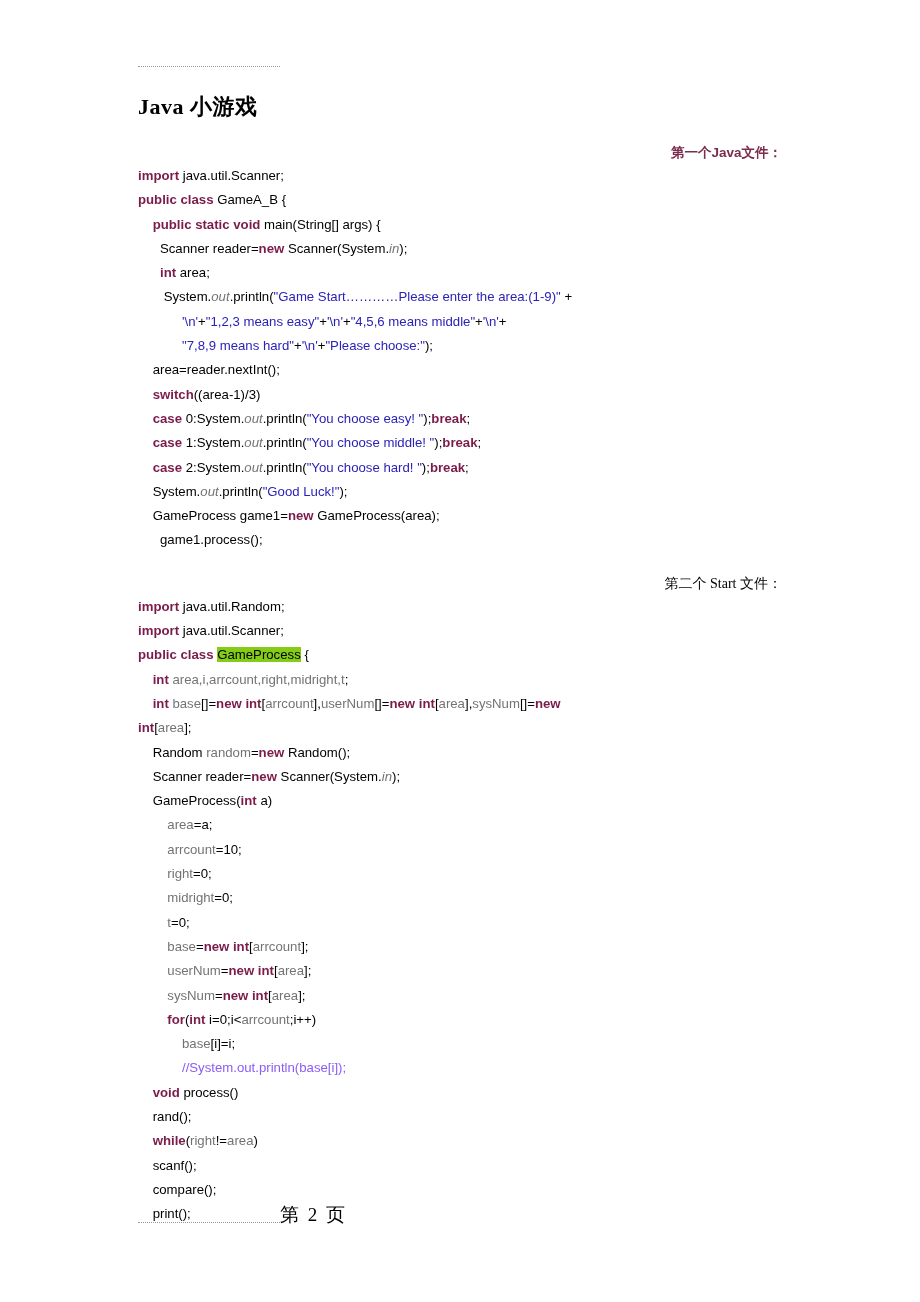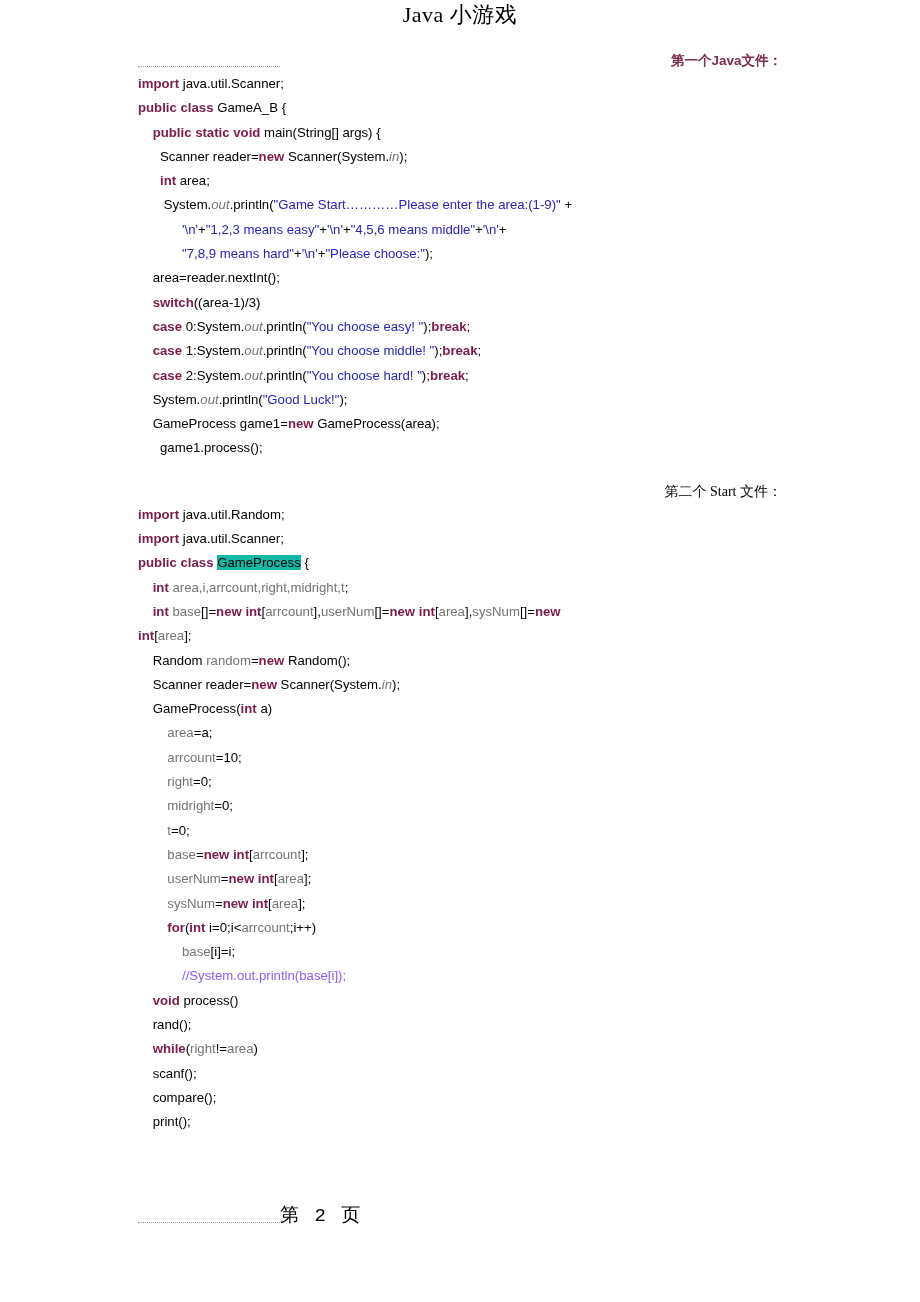--- a/index.html
+++ b/index.html
@@ -23,25 +23,25 @@
   }
   .top-rule {
     position: absolute;
     left: 138px;
     top: 66px;
     width: 142px;
     border-top: 1px dotted #999999;
     height: 0;
   }
   .doc-title {
-    text-align: center;
     font-family: "Liberation Serif", serif;
-    font-weight: normal;
+    font-weight: bold;
     font-size: 22px;
     margin: 0;
+    padding-top: 92px;
     letter-spacing: 0.5px;
   }
   .section-label {
     font-family: "Liberation Sans", sans-serif;
     font-size: 13.5px;
     color: #7b2d4e;
     font-weight: bold;
     margin-top: 22px;
     margin-bottom: 2px;
     letter-spacing: 0;
@@ -64,42 +64,42 @@
     display: block;
     white-space: pre;
     min-height: 24.3px;
   }
   
   .kw { color: #7b1b4b; font-weight: bold; }
   .str { color: #2b22b8; }
   .com { color: #8b5cf6; }
   .var { color: #737373; }
   .ital { font-style: italic; }
-  .hl { background: #14b8a6; }
+  .hl { background: #84cc16; }
 
   .footer {
     position: absolute;
     left: 138px;
     right: 138px;
     bottom: 70px;
     height: 30px;
   }
   .footer-rule {
     position: absolute;
     left: 0;
     top: 20px;
     width: 142px;
     border-top: 1px dotted #999999;
     height: 0;
   }
   .footer-text {
     position: absolute;
     left: 142px;
     top: 0;
-    font-family: Liberation Mono, monospace;
+    font-family: Liberation Serif, serif;
     font-size: 19px;
     color: #000000;
     letter-spacing: 2px;
   }
 </style>
 </head>
 <body>
 
 <div class="page">
 

